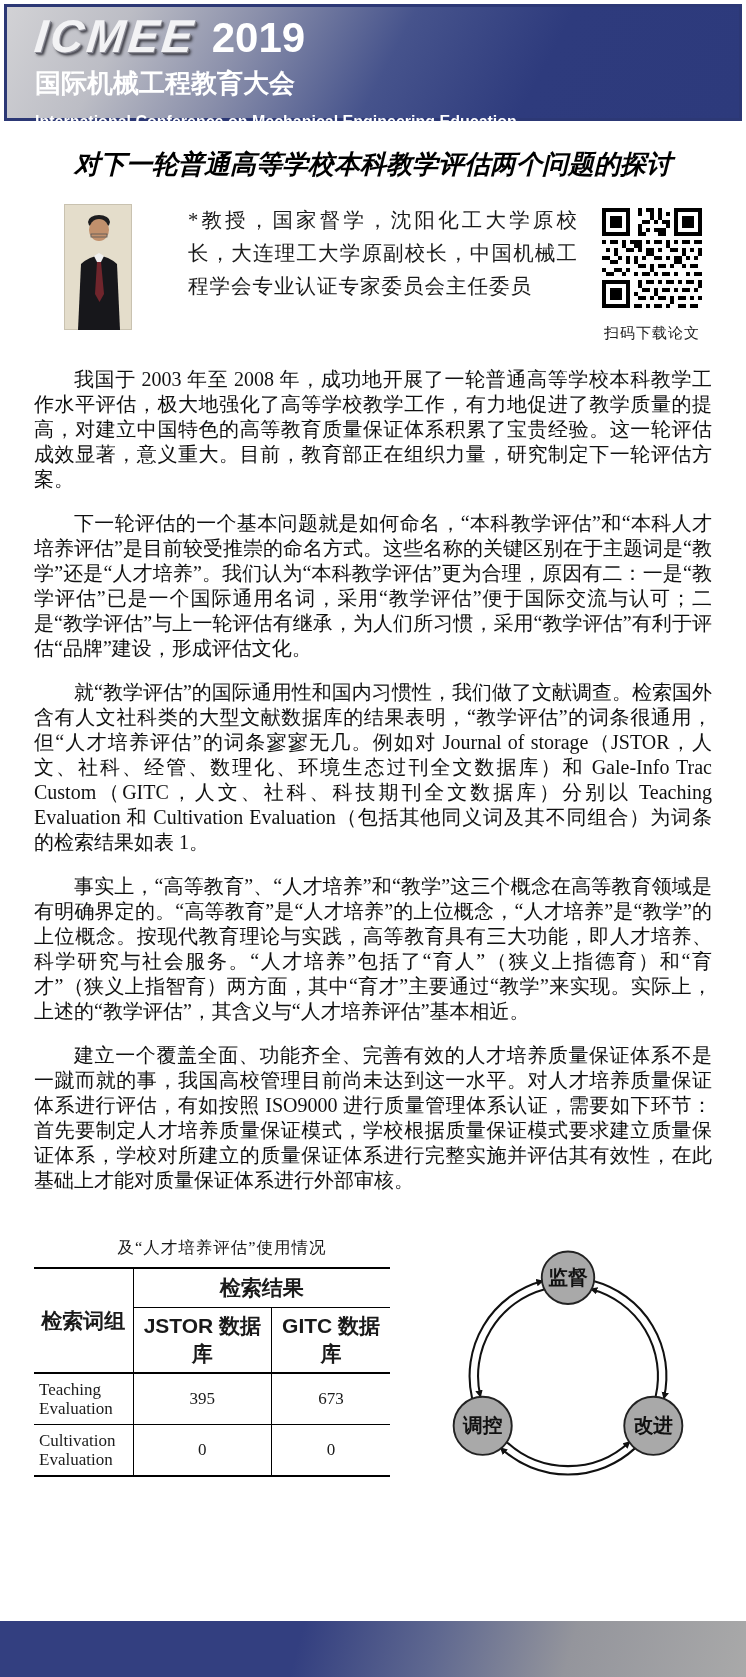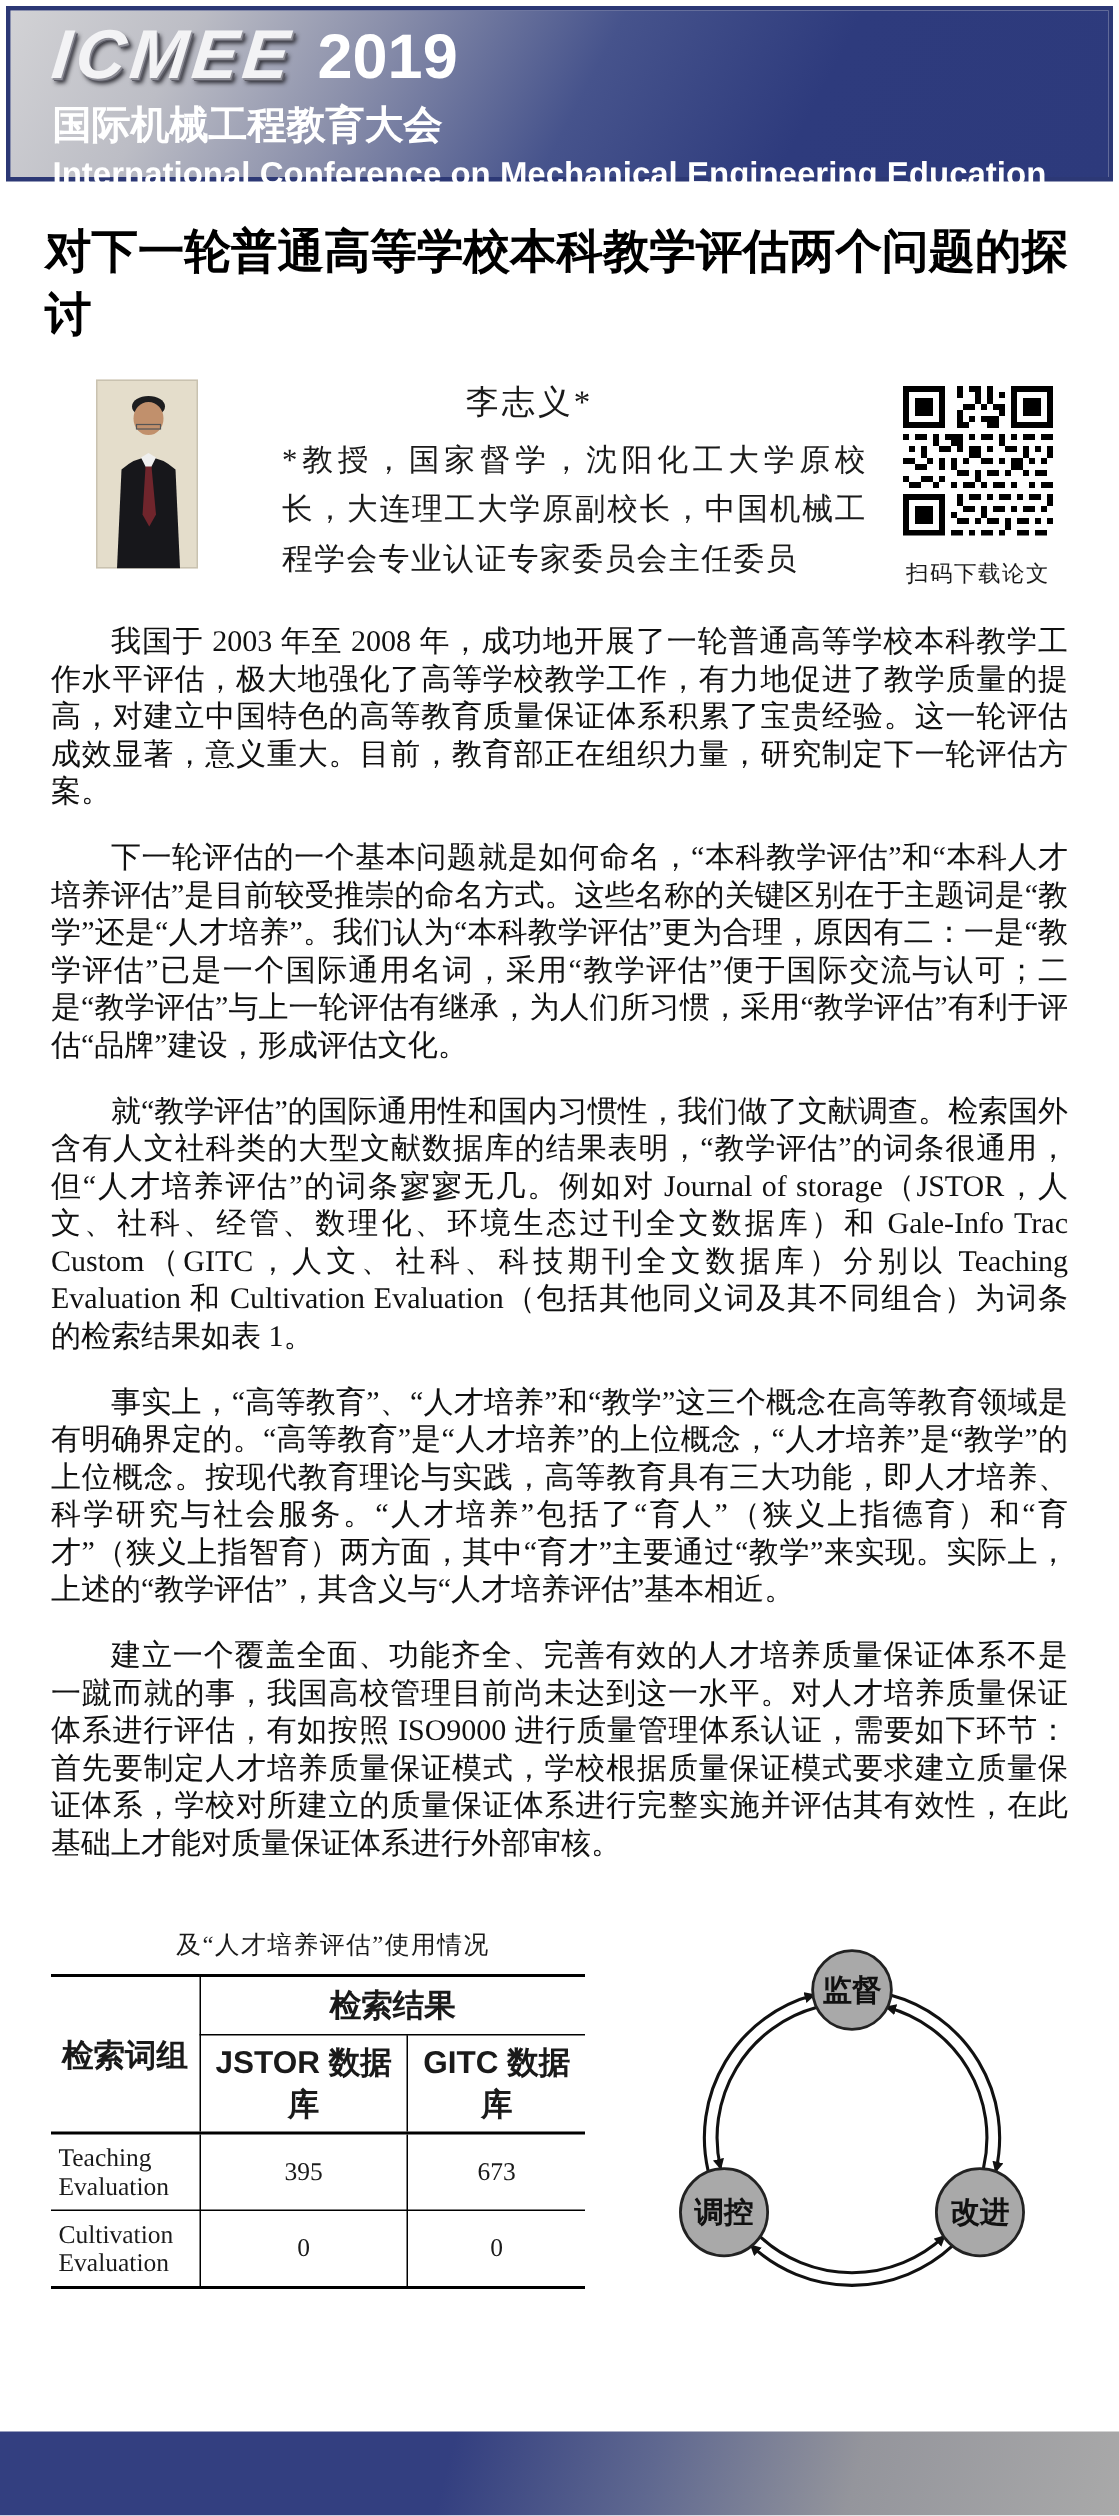--- a/index.html
+++ b/index.html
@@ -15,26 +15,26 @@
     padding:2px 0 0 28px;
   }
   .logo-row { display:flex; align-items:baseline; gap:16px; height:54px; }
   .icmee {
     font-family:"Liberation Sans","DejaVu Sans",sans-serif; font-weight:bold; font-style:italic;
     font-size:46px; letter-spacing:3px; color:#f3f3f5; transform:skewX(-6deg);
     text-shadow:1px 1px 0 #8d8d96, 2px 2px 0 #5c5c66, 3px 3px 3px #2c2c33;
   }
   .year { font-family:"Liberation Sans","DejaVu Sans",sans-serif; font-weight:bold; font-size:42px; color:#ffffff; }
   .sub-cn { font-family:"Liberation Sans","DejaVu Sans",sans-serif; font-weight:bold; font-size:26px; color:#ffffff; margin-top:3px; }
-  .sub-en { font-family:"Liberation Sans","DejaVu Sans",sans-serif; font-weight:bold; font-size:22px; color:#ffffff; margin-top:2px; }
+  .sub-en { font-family:"Liberation Sans","DejaVu Sans",sans-serif; font-weight:bold; font-size:16px; color:#ffffff; margin-top:12px; }
 
   
   h1.paper-title {
     font-family:"Liberation Sans","DejaVu Sans",sans-serif; font-weight:bold;
-    font-size:31px; text-align:left; margin:26px 30px 0; color:#000;
+    font-size:26px; text-align:center; margin:26px 30px 0; color:#000;font-style:italic;
   }
   .author-row { display:flex; margin:22px 30px 0 64px; }
   .photo-wrap { width:68px; height:126px; flex:0 0 68px; }
   .author-mid { flex:1; padding:0 10px 0 56px; }
   .author-name { text-align:center; font-size:22px; letter-spacing:2px; margin:0 60px 8px 0; }
   .author-aff { font-size:20.5px; line-height:33px; letter-spacing:1px; text-align:justify; }
   .author-email { font-family:"Liberation Sans","DejaVu Sans",sans-serif; font-size:19px; margin-top:12px; color:#000; }
   .qr-col { width:128px; flex:0 0 128px; text-align:center; }
   .qr-col svg { width:100px; height:100px; display:block; margin:4px auto 2px; }
   .qr-caption { font-size:15px; letter-spacing:1px; margin-top:16px; }
@@ -94,21 +94,20 @@
       <rect width="68" height="126" fill="none" stroke="#c9c2b0" stroke-width="2"></rect>
       <ellipse cx="35" cy="18" rx="11" ry="7" fill="#1d1d1f"></ellipse>
       <ellipse cx="35" cy="26" rx="10" ry="11" fill="#c1906c"></ellipse>
       <rect x="27" y="30" width="16" height="3" fill="none" stroke="#555" stroke-width="0.8"></rect>
       <path d="M14,126 L17,60 Q35,44 53,60 L56,126 Z" fill="#17171b"></path>
       <path d="M30,52 L35,62 L40,52 L35,49 Z" fill="#efefef"></path>
       <path d="M33,58 h4 l3,32 l-4.5,8 l-4.5,-8 Z" fill="#70252c"></path>
     </svg>
   </div>
   <div class="author-mid">
-    <div class="author-name">李志义*</div>
     <div class="author-aff">*教授，国家督学，沈阳化工大学原校长，大连理工大学原副校长，中国机械工程学会专业认证专家委员会主任委员</div>
   </div>
   <div class="qr-col">
     <svg viewBox="0 0 25 25" shape-rendering="crispEdges">
       <rect width="25" height="25" fill="#fff"></rect>
       <path fill="#000" d="M0,0h7v7h-7z M18,0h7v7h-7z M0,18h7v7h-7z"></path>
       <path fill="#fff" d="M1,1h5v5h-5z M19,1h5v5h-5z M1,19h5v5h-5z"></path>
       <path fill="#000" d="M2,2h3v3h-3z M20,2h3v3h-3z M2,20h3v3h-3z"></path>
       <path fill="#000" d="M9,0h1v1h-1z M11,0h2v1h-2z M14,0h1v3h-1z M9,1h1v1h-1z M12,1h1v2h-1z M16,1h1v1h-1z M10,3h2v1h-2z M13,3h1v1h-1z M15,3h2v1h-2z M9,4h1v2h-1z M11,5h1v1h-1z M13,5h3v1h-3z M16,4h1v1h-1z M9,6h2v1h-2z M14,6h2v1h-2z"></path>
       <path fill="#000" d="M0,8h1v1h-1z M2,8h2v1h-2z M5,8h1v2h-1z M7,8h1v1h-1z M1,10h1v1h-1z M3,10h1v2h-1z M6,10h2v1h-2z M0,12h2v1h-2z M4,12h1v1h-1z M6,12h1v2h-1z M2,13h2v1h-2z M0,15h1v1h-1z M3,15h2v1h-2z M6,15h1v1h-1z M1,16h2v1h-2z M5,16h1v1h-1z"></path>

